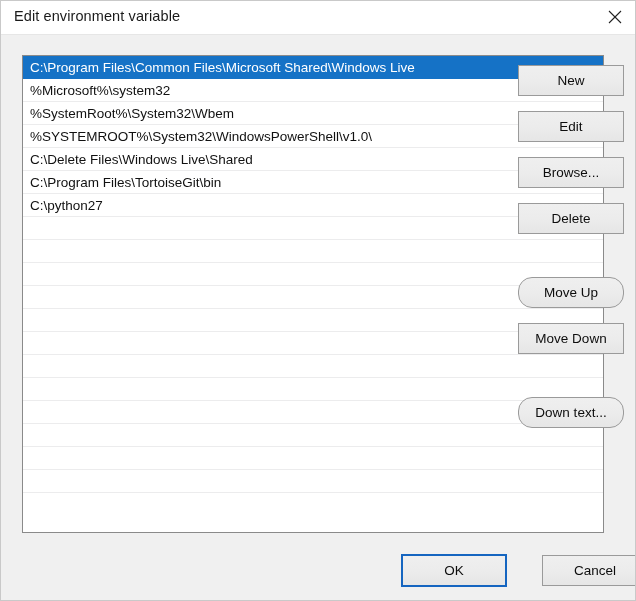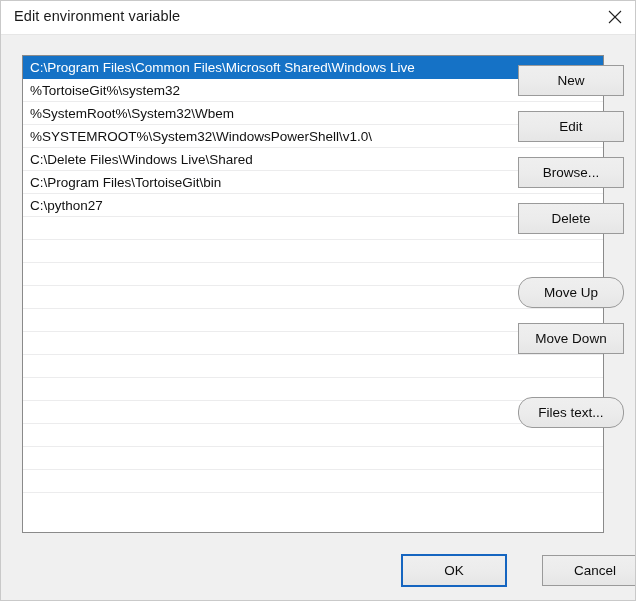--- a/index.html
+++ b/index.html
@@ -194,21 +194,21 @@
       <svg class="close-icon" viewBox="0 0 14 14">
         <line x1="1" y1="1" x2="13" y2="13"></line>
         <line x1="13" y1="1" x2="1" y2="13"></line>
       </svg>
     </div>
   </div>
 
   <div class="listbox">
     <div class="list-rows" id="list-rows">
         <div class="row filled selected">C:\Program Files\Common Files\Microsoft Shared\Windows Live</div>
-        <div class="row filled">%TortoiseGit%\system32</div>
+        <div class="row filled">%Microsoft%\system32</div>
         <div class="row filled">%SystemRoot%\System32\Wbem</div>
         <div class="row filled">%SYSTEMROOT%\System32\WindowsPowerShell\v1.0\</div>
         <div class="row filled">C:\Delete Files\Windows Live\Shared</div>
         <div class="row filled">C:\Program Files\TortoiseGit\bin</div>
         <div class="row filled">C:\python27</div>
         <div class="row empty">&nbsp;</div>
         <div class="row empty">&nbsp;</div>
         <div class="row empty">&nbsp;</div>
         <div class="row empty">&nbsp;</div>
         <div class="row empty">&nbsp;</div>
@@ -222,21 +222,21 @@
       </div>
   </div>
 
   <div class="side-buttons" id="side-buttons">
       <button class="btn">New</button>
       <button class="btn">Edit</button>
       <button class="btn">Browse...</button>
       <button class="btn">Delete</button>
       <button class="btn gap-large">Move Up</button>
       <button class="btn">Move Down</button>
-      <button class="btn gap-large">Files text...</button>
+      <button class="btn gap-large">Down text...</button>
     </div>
 
   <div class="bottom-buttons">
     <button class="btn-ok">OK</button>
     <button class="btn-cancel">Cancel</button>
   </div>
 
 </div>
 
 </body></html>

